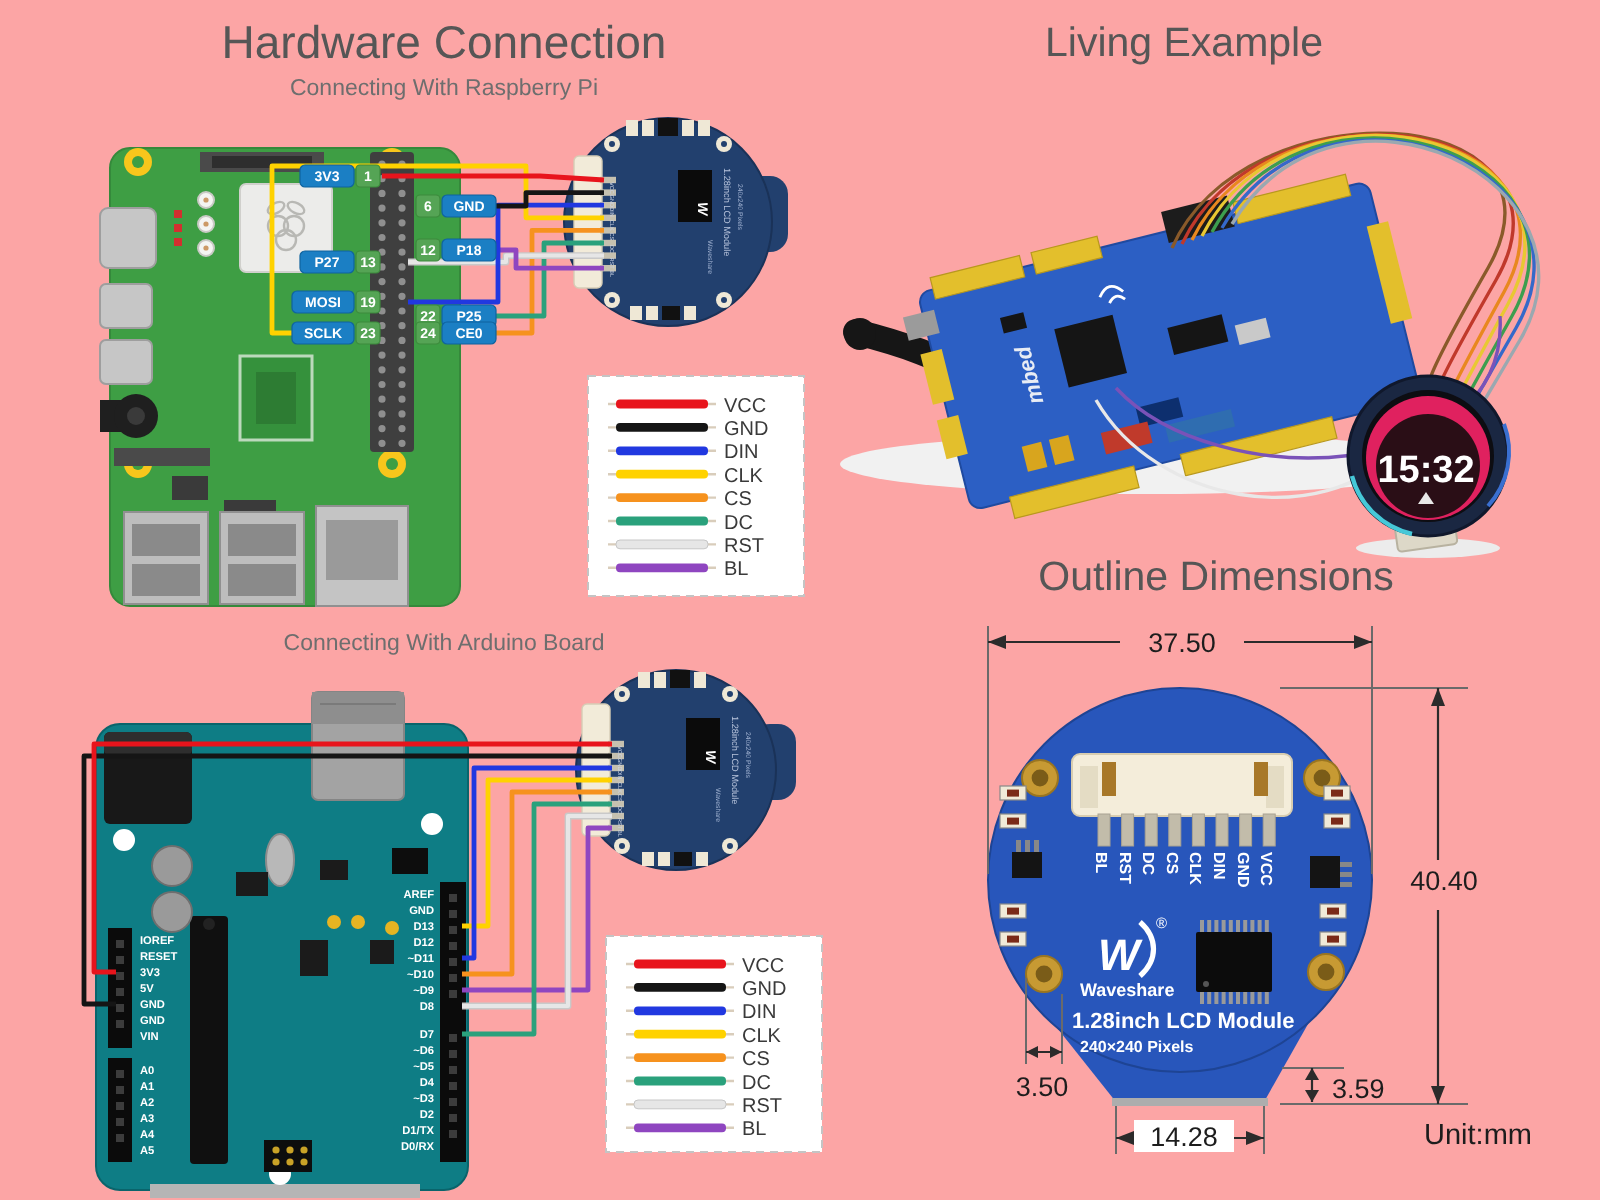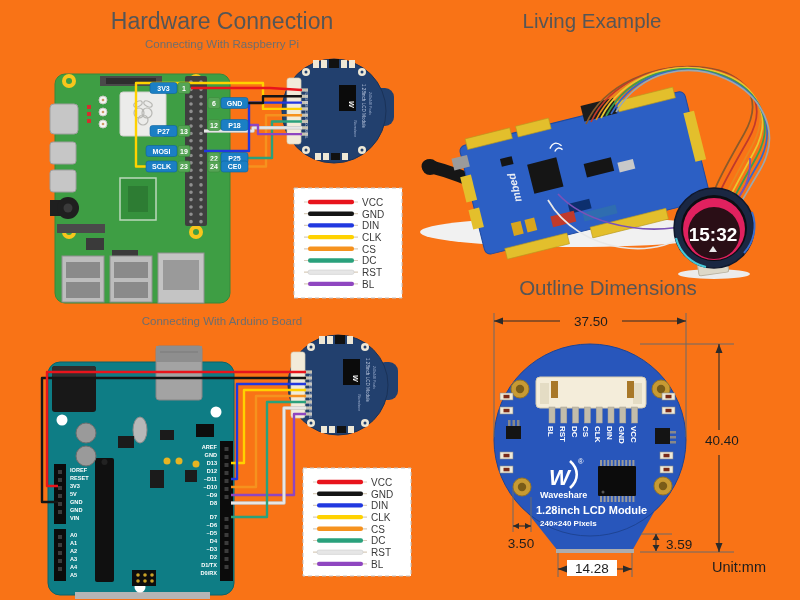--- a/index.html
+++ b/index.html
@@ -1,16 +1,16 @@
 <!DOCTYPE html>
 <html><head>
 <meta charset="utf-8">
 <style>
   html,body{margin:0;padding:0;background:#fff;}
-  #stage{position:relative;width:800px;height:600px;background:#f97316;overflow:hidden;
+  #stage{position:relative;width:800px;height:600px;background:#fca5a5;overflow:hidden;
          font-family:"Liberation Sans",sans-serif;}
   svg{display:block;}
   .h1{font-size:23px;fill:#565656;}
   .h2{font-size:11.5px;fill:#6e6e6e;}
   .h3{font-size:20.5px;fill:#565656;}
   .mid{text-anchor:middle;}
   .pinlab{font-size:7px;font-weight:bold;fill:#fff;text-anchor:middle;}
   .apin{font-size:5.6px;font-weight:bold;fill:#fff;}
   .apinr{font-size:5.6px;font-weight:bold;fill:#fff;text-anchor:end;}
   .leg{font-size:10px;fill:#3a3a3a;}

